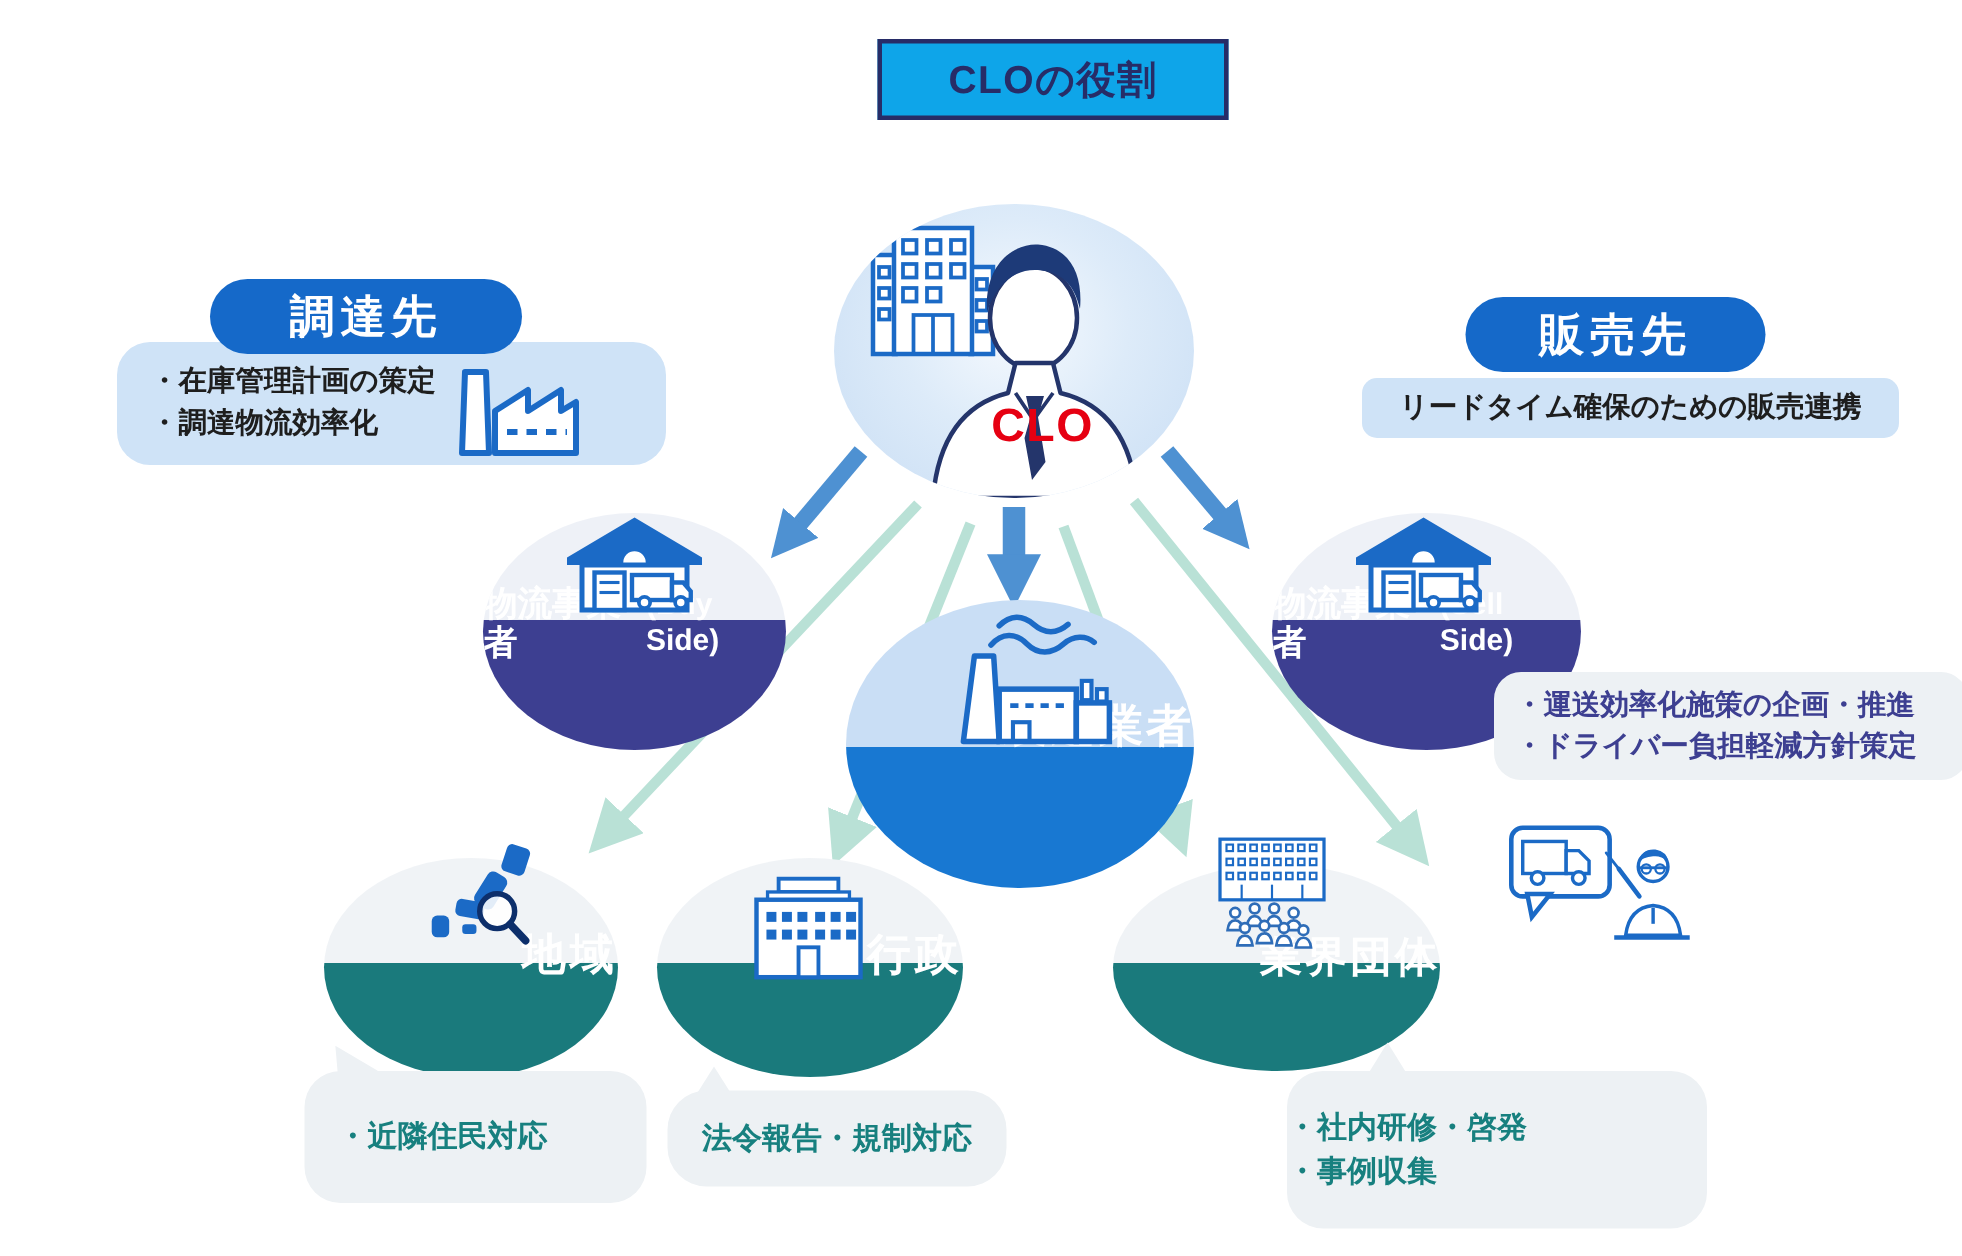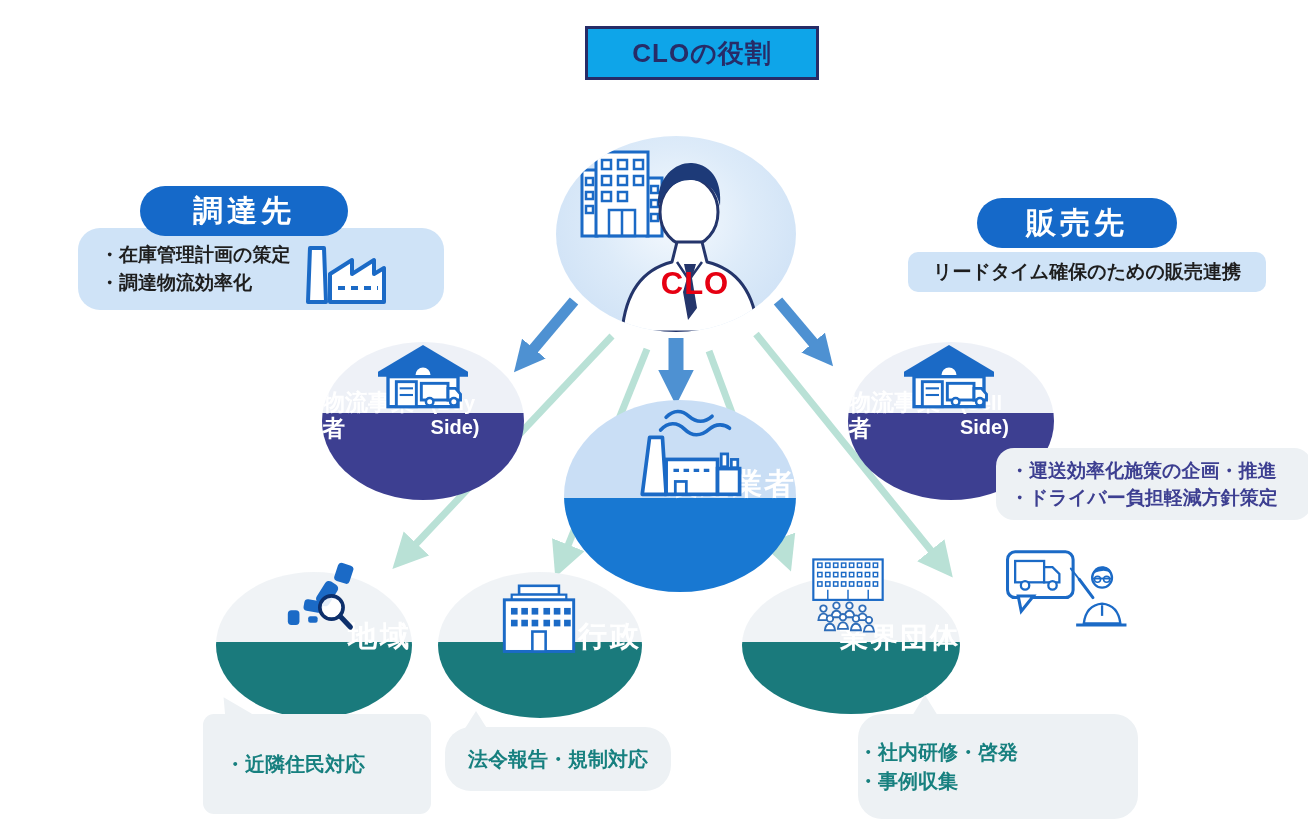--- a/index.html
+++ b/index.html
@@ -298,21 +298,21 @@
     <path d="M113,32 q3,-12 15,-11 q10,2 11,10 q-7,-5 -13,-4 q-9,1 -13,5 Z" fill="#1b6ac6"></path>
     <line x1="114" y1="37" x2="138" y2="37" stroke="#1b6ac6" stroke-width="2.5"></line>
     <circle cx="120" cy="38" r="4" fill="none" stroke="#1b6ac6" stroke-width="2"></circle>
     <circle cx="132" cy="38" r="4" fill="none" stroke="#1b6ac6" stroke-width="2"></circle>
     <path d="M102,96 q3,-24 24,-26 q21,2 24,26 Z" fill="#fff" stroke="#1b6ac6" stroke-width="3"></path>
     <line x1="126" y1="72" x2="126" y2="86" stroke="#1b6ac6" stroke-width="3"></line>
     <line x1="92" y1="98" x2="158" y2="98" stroke="#1b6ac6" stroke-width="4"></line>
   </svg>
 
   <div class="tail" style="left:220px;top:694px;border-left:8px solid transparent;border-right:20px solid transparent;border-bottom:26px solid #edf1f4;transform:rotate(-22deg);"></div>
-  <div class="abs graybox" style="left:203px;top:714px;width:206px;height:100px;padding-left:22px;border-radius:11px;gap:15px;">
+  <div class="abs graybox" style="left:203px;top:714px;width:206px;height:88px;padding-left:22px;border-radius:24px;gap:15px;">
     <div class="teal-ln">・近隣住民対応</div>
   </div>
 
   <div class="tail" style="left:464px;top:711px;border-left:12px solid transparent;border-right:12px solid transparent;border-bottom:19px solid #edf1f4;"></div>
   <div class="abs graybox" style="left:445px;top:727px;width:226px;height:64px;align-items:center;border-radius:26px;">
     <div class="teal-ln">法令報告・規制対応</div>
   </div>
 
   <div class="tail" style="left:912px;top:695px;border-left:13px solid transparent;border-right:13px solid transparent;border-bottom:21px solid #edf1f4;"></div>
   <div class="abs graybox" style="left:858px;top:714px;width:280px;height:105px;border-radius:24px;">

